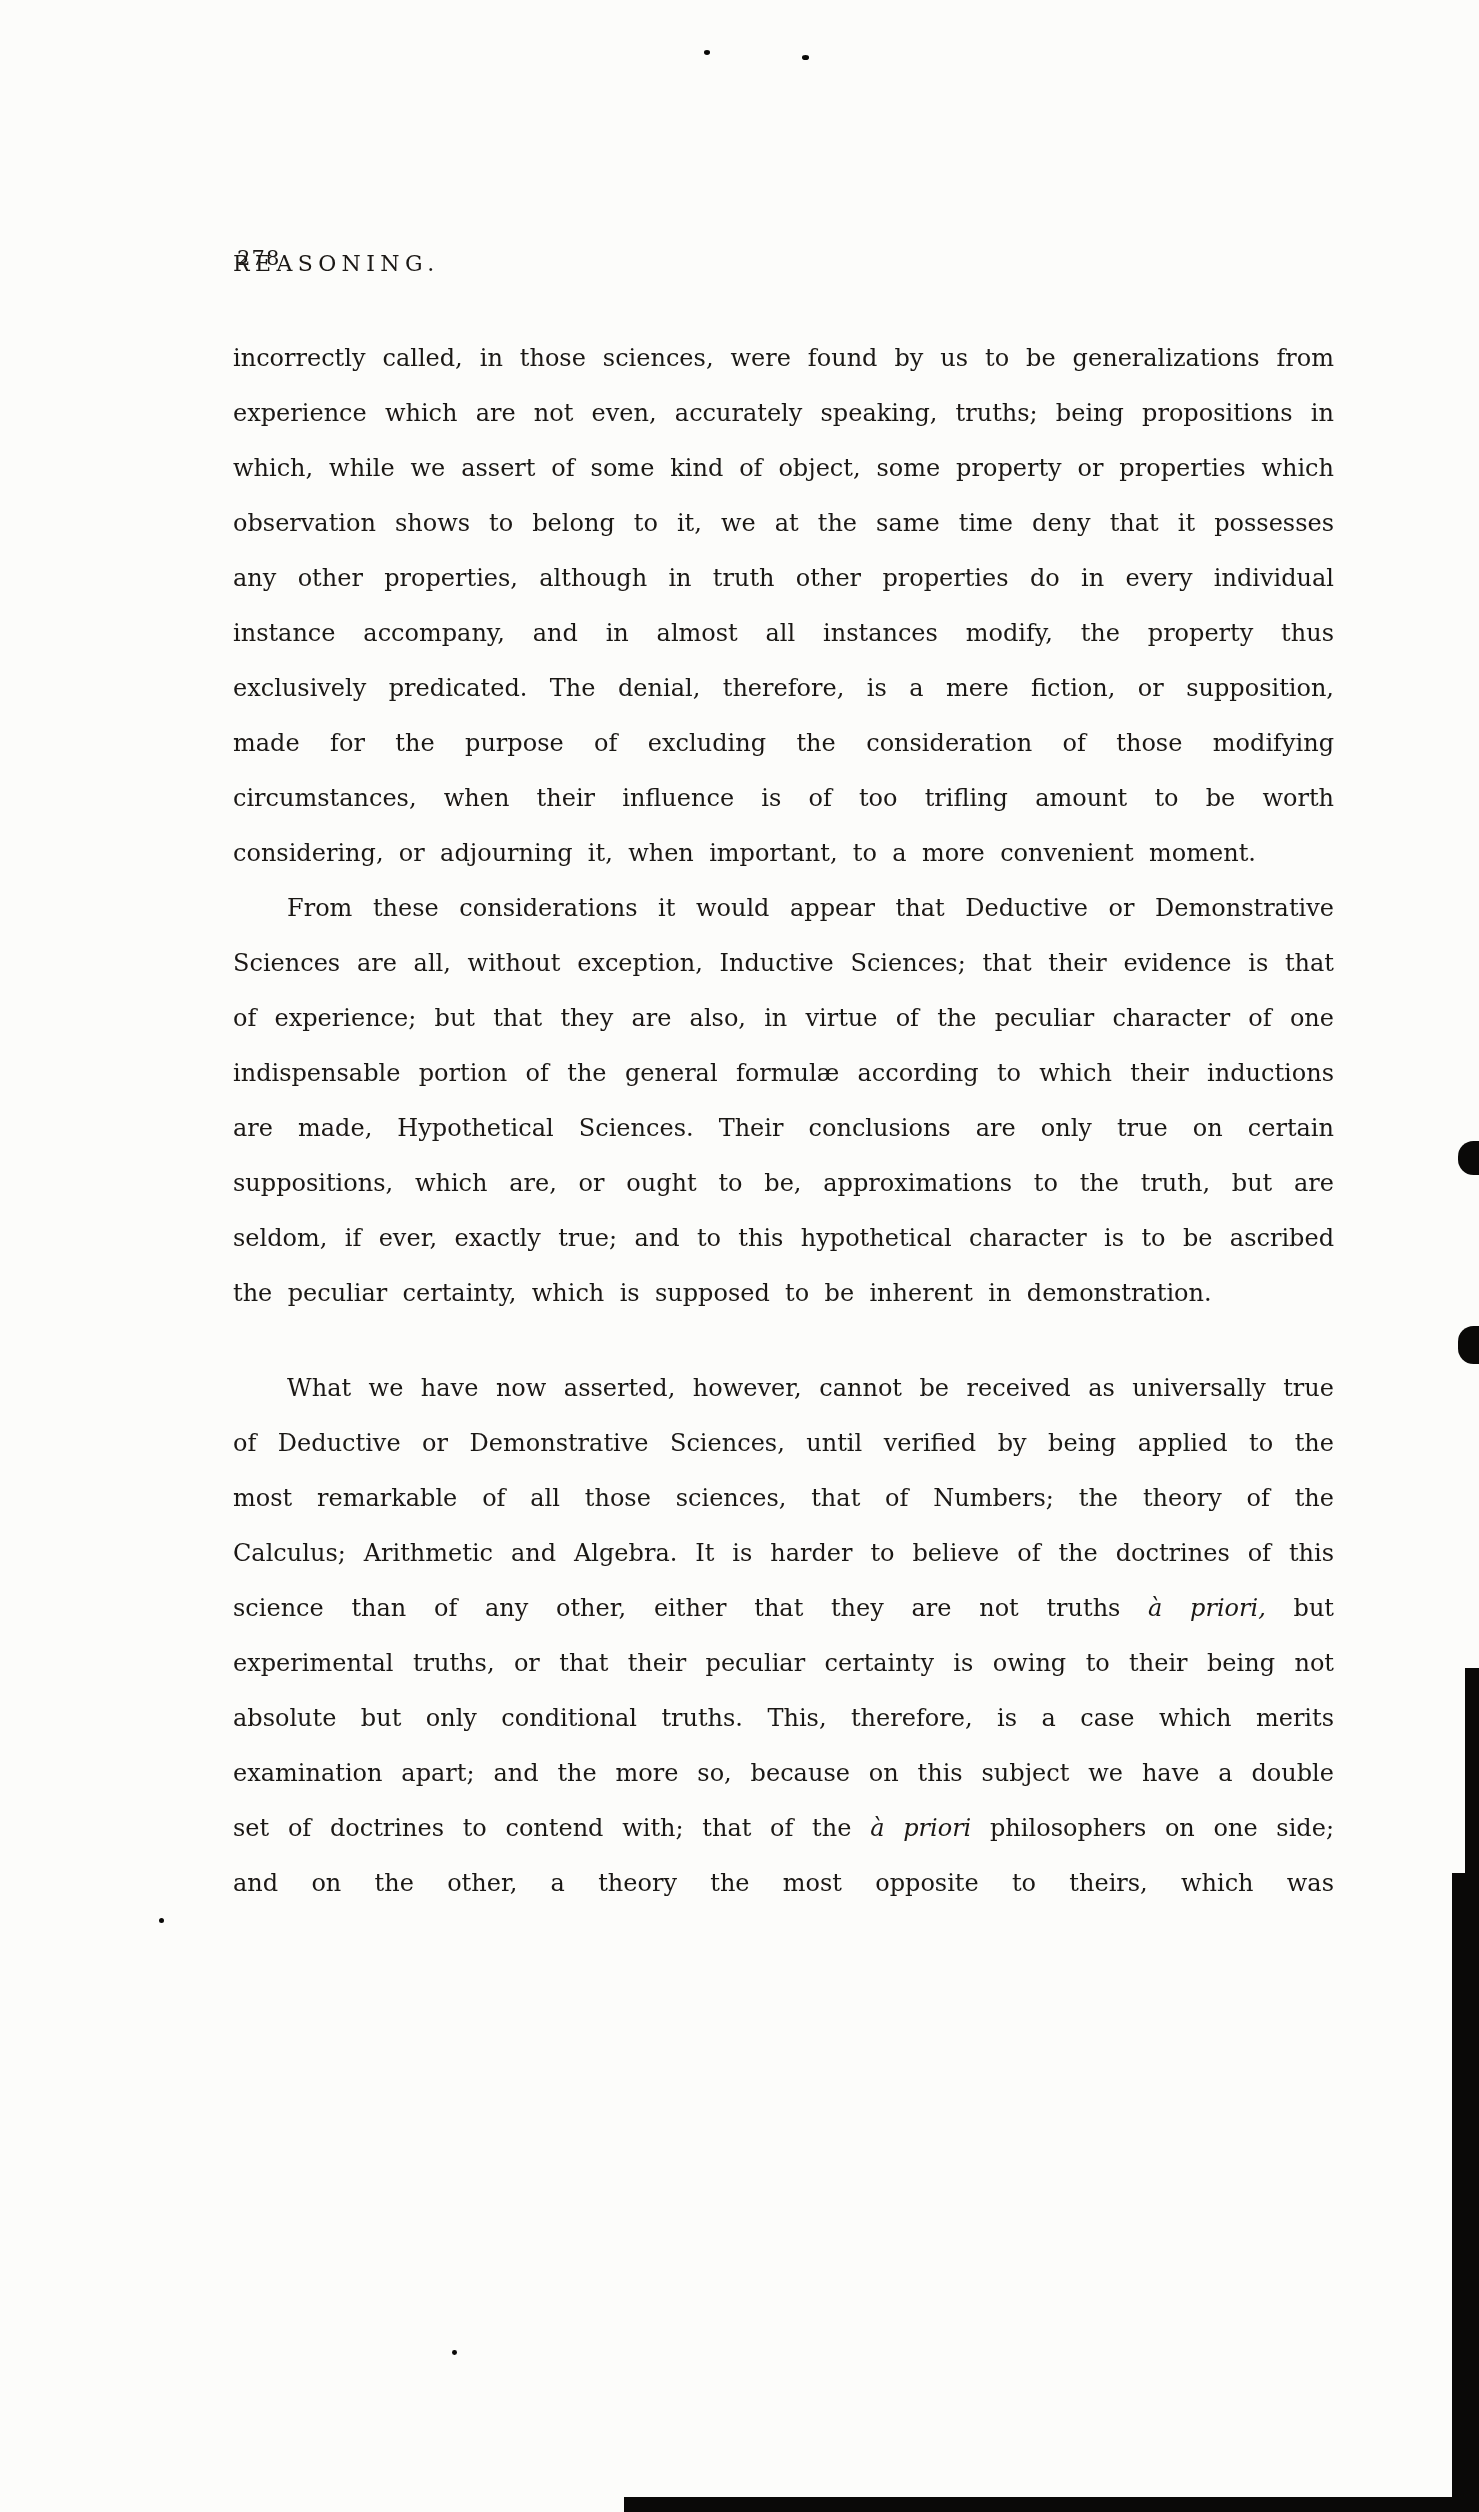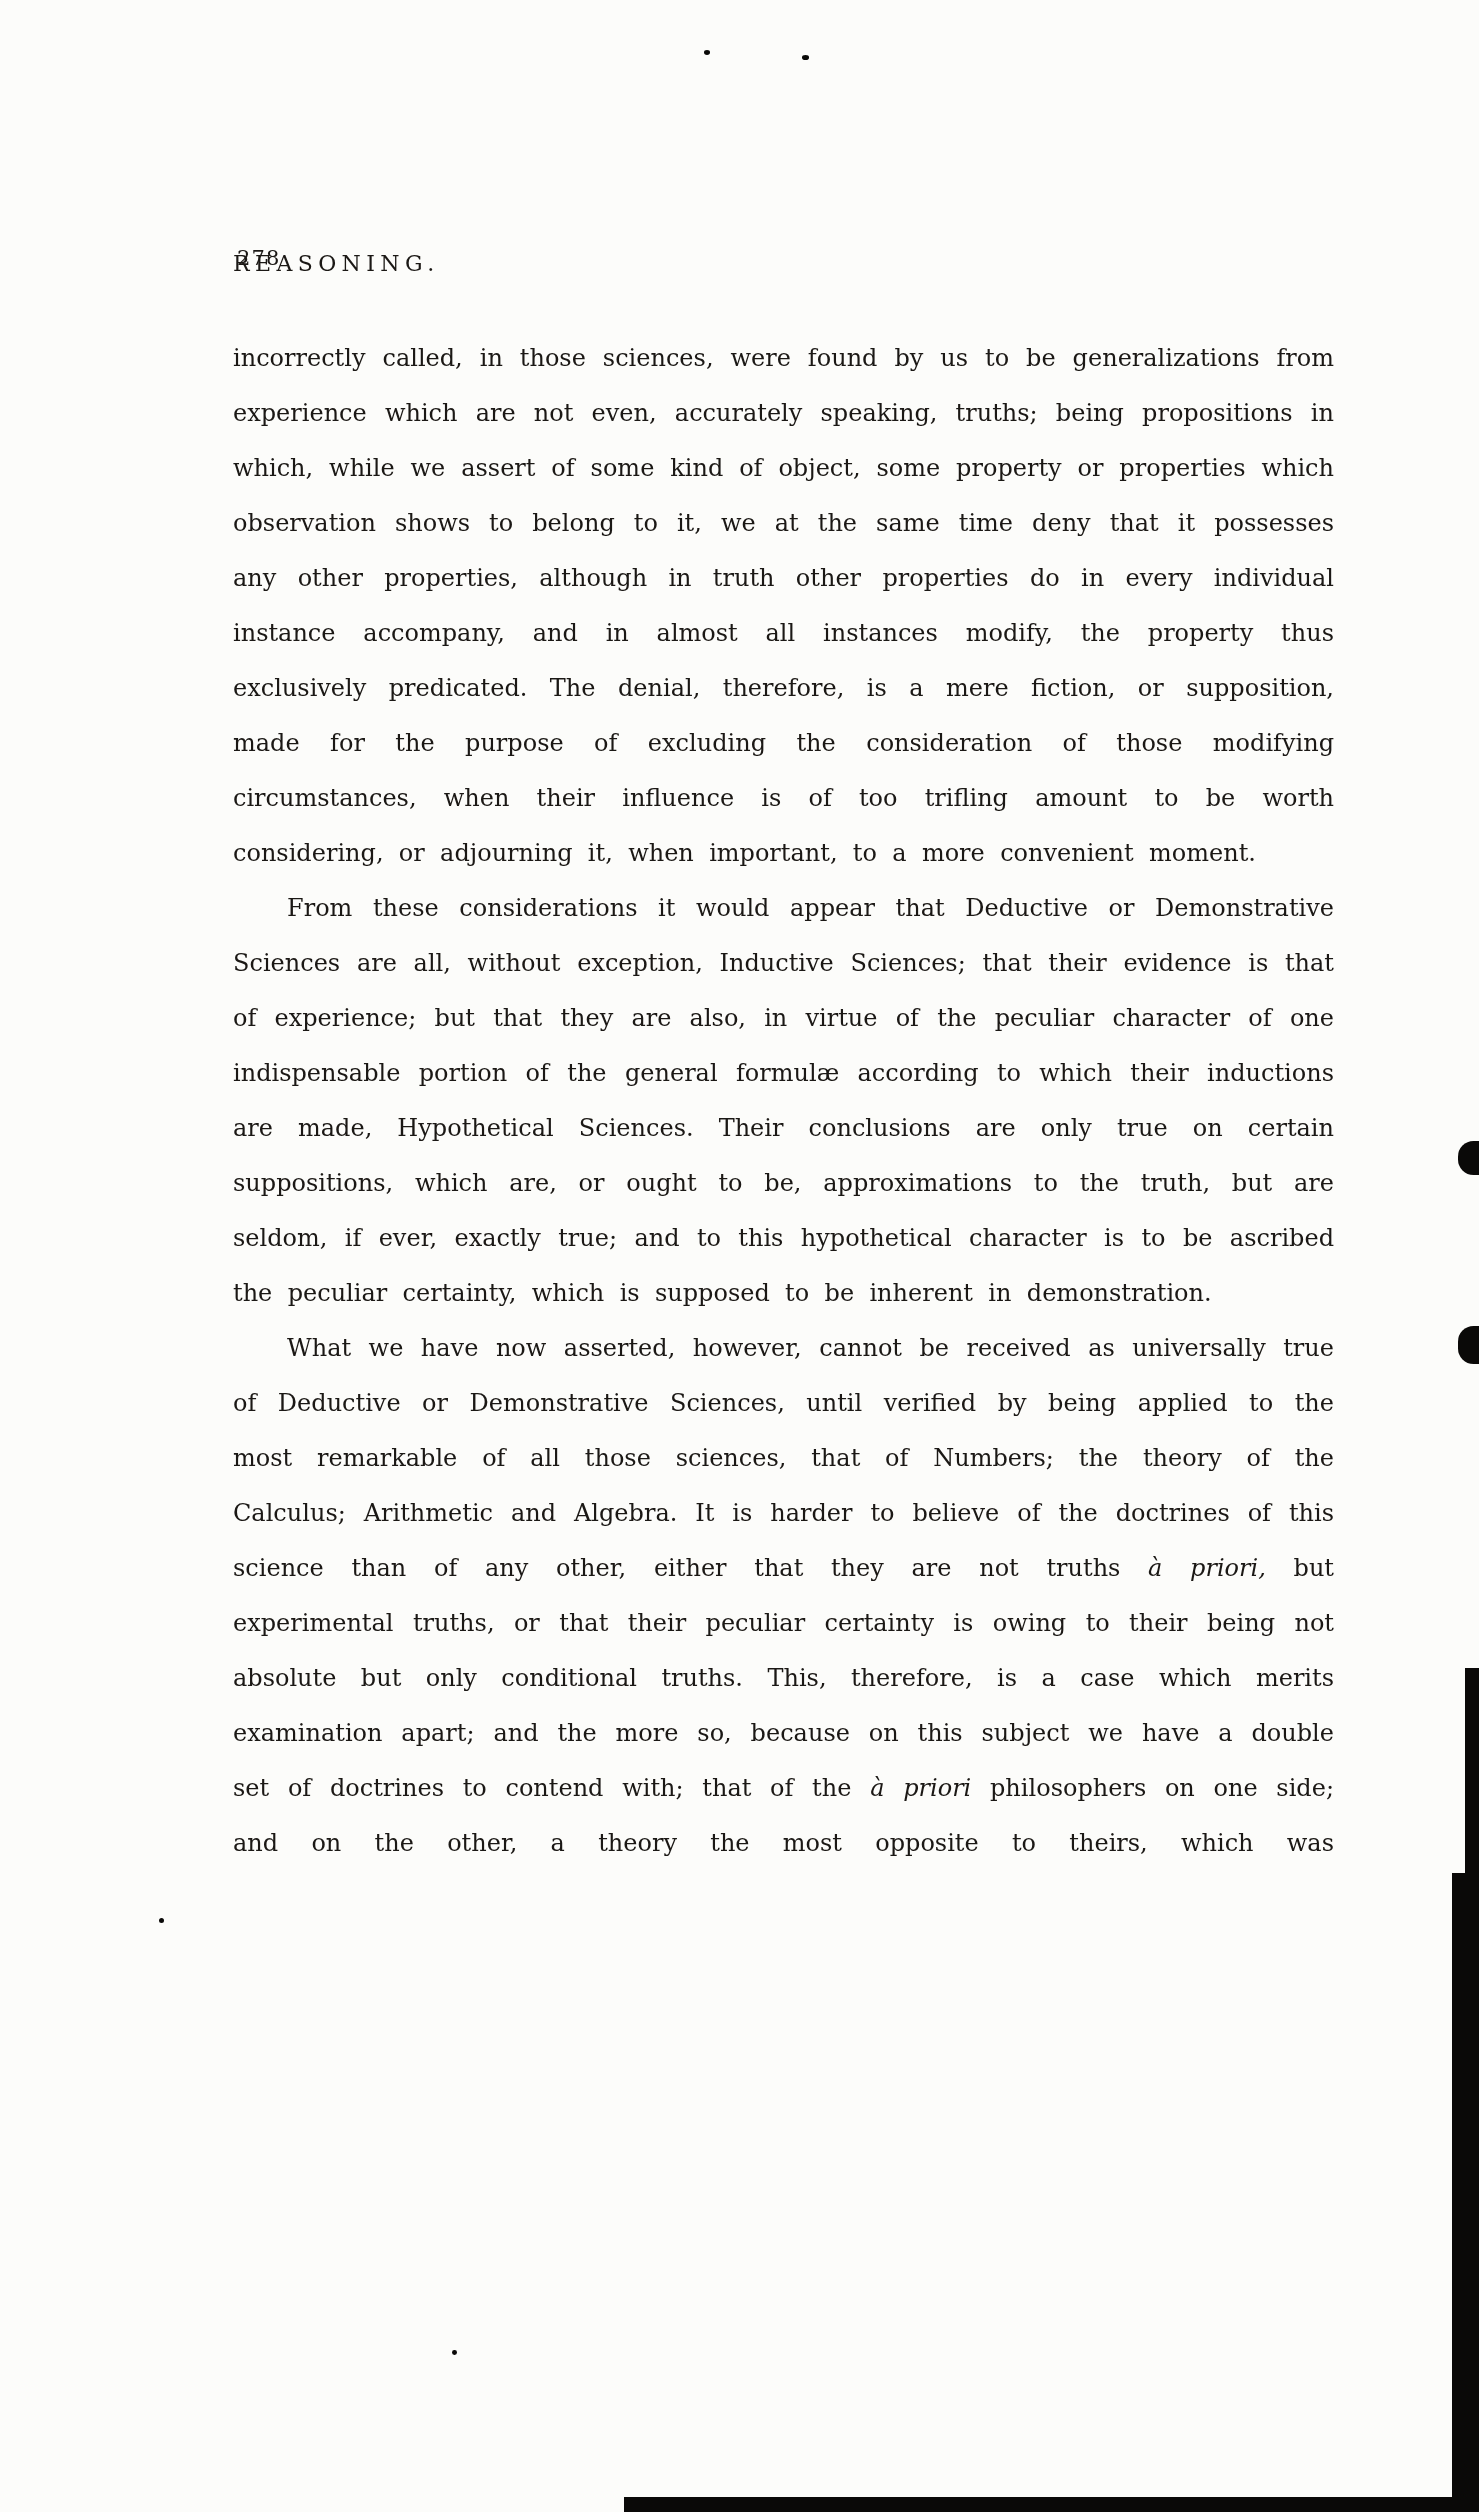--- a/index.html
+++ b/index.html
@@ -55,20 +55,21 @@
     font-size: 24px;
     line-height: 55px;
     word-spacing: 7.7px;
     text-align: justify;
   }
   .para.indent {
     text-indent: 54px;
   }
   .para.justify-last {
     text-align-last: justify;
+    margin-top: 40px;
   }
   .italic {
     font-style: italic;
   }
   .artifact {
     position: absolute;
     background: #0a0908;
   }
   .speck { border-radius: 50%; }
   .edge-mark { border-radius: 15.5px 0 0 15.5px; }

